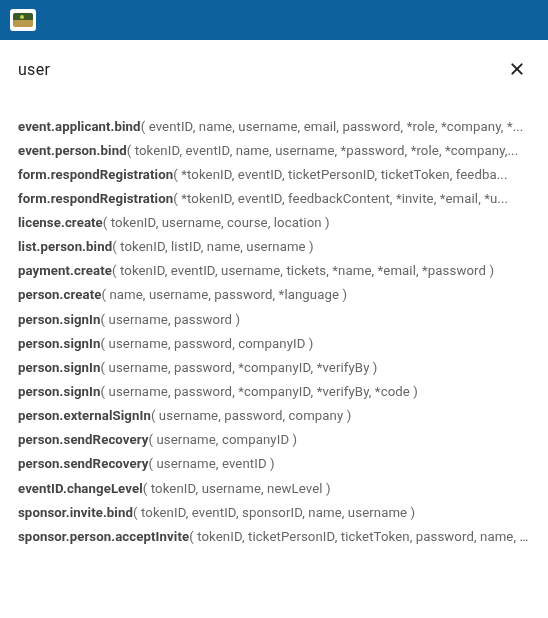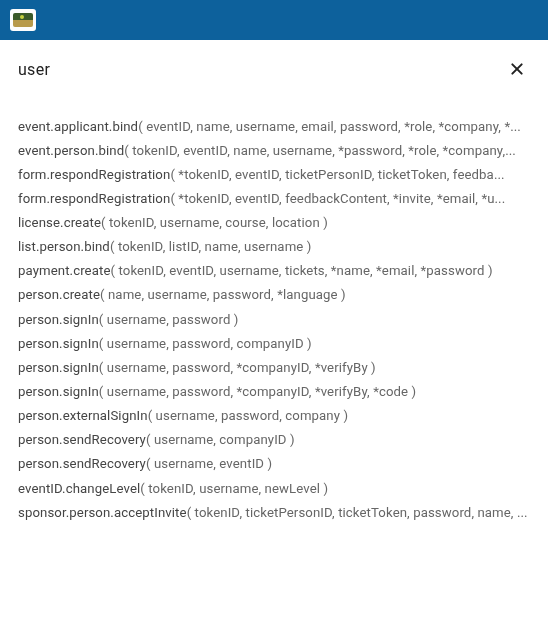--- a/index.html
+++ b/index.html
@@ -80,21 +80,21 @@
     color: #555;
     white-space: nowrap;
     overflow: hidden;
     text-overflow: ellipsis;
     cursor: pointer;
     line-height: 1.45;
     letter-spacing: 0.1px;
   }
   .result-item .method {
     color: #454545;
-    font-weight: 400;
+    font-weight: 700;
   }
   .result-item .params {
     color: #666;
     font-weight: 400;
   }
 </style>
 </head>
 <body>
 
 <div class="header">
@@ -123,14 +123,15 @@
     <div class="result-item"><span class="method">payment.create</span><span class="params">( tokenID, eventID, username, tickets, *name, *email, *password )</span></div>
     <div class="result-item"><span class="method">person.create</span><span class="params">( name, username, password, *language )</span></div>
     <div class="result-item"><span class="method">person.signIn</span><span class="params">( username, password )</span></div>
     <div class="result-item"><span class="method">person.signIn</span><span class="params">( username, password, companyID )</span></div>
     <div class="result-item"><span class="method">person.signIn</span><span class="params">( username, password, *companyID, *verifyBy )</span></div>
     <div class="result-item"><span class="method">person.signIn</span><span class="params">( username, password, *companyID, *verifyBy, *code )</span></div>
     <div class="result-item"><span class="method">person.externalSignIn</span><span class="params">( username, password, company )</span></div>
     <div class="result-item"><span class="method">person.sendRecovery</span><span class="params">( username, companyID )</span></div>
     <div class="result-item"><span class="method">person.sendRecovery</span><span class="params">( username, eventID )</span></div>
     <div class="result-item"><span class="method">eventID.changeLevel</span><span class="params">( tokenID, username, newLevel )</span></div>
+    <div class="result-item"><span class="method">sponsor.invite.bind</span><span class="params">( tokenID, eventID, sponsorID, name, username )</span></div>
     <div class="result-item"><span class="method">sponsor.person.acceptInvite</span><span class="params">( tokenID, ticketPersonID, ticketToken, password, name, ...</span></div>
   </div>
 
 </body></html>

